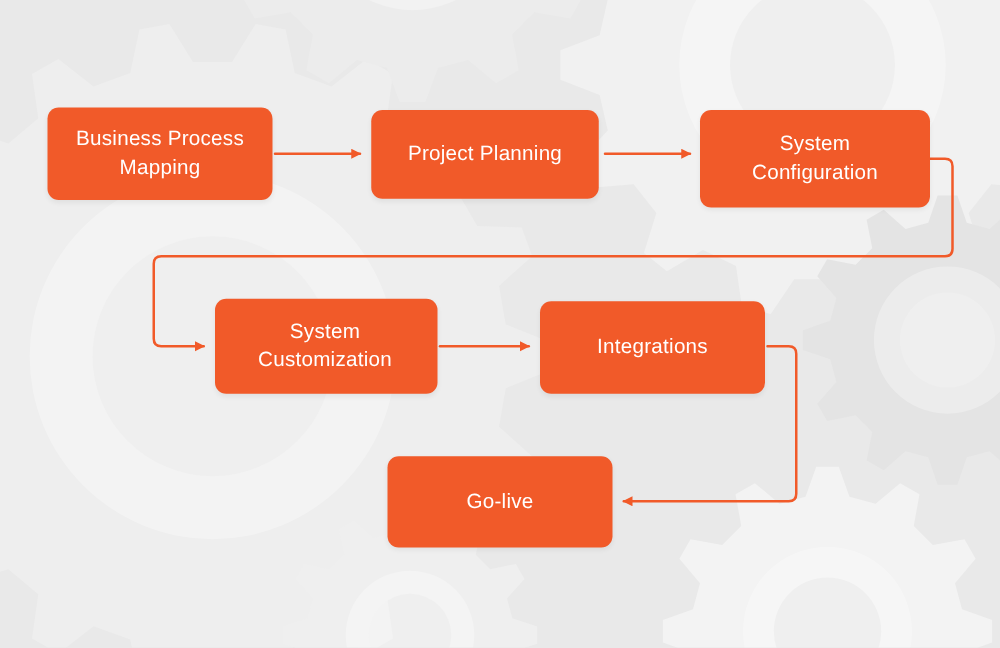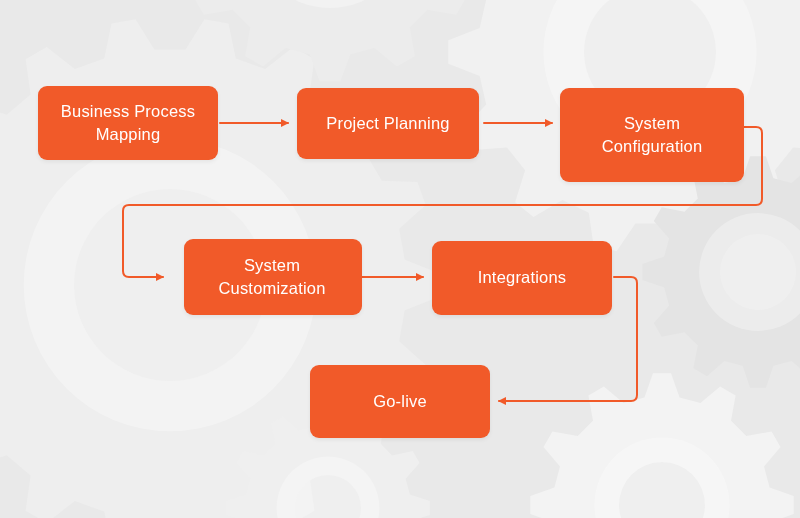--- a/index.html
+++ b/index.html
@@ -90,25 +90,25 @@
   </svg>
 
   <div class="node" style="left:38px;  top:86px;  width:180px; height:74px;text-align:center;">
     <span>Business Process Mapping</span>
   </div>
 
   <div class="node" style="left:297px; top:88px;  width:182px; height:71px;">
     <span>Project Planning</span>
   </div>
 
-  <div class="node" style="left:560px; top:88px;  width:184px; height:94px;">
+  <div class="node" style="left:560px; top:88px;  width:184px; height:78px;">
     <span>System Configuration</span>
   </div>
 
-  <div class="node" style="left:184px; top:239px; width:178px; height:76px;padding-left:12px;">
+  <div class="node" style="left:172px; top:239px; width:178px; height:76px;padding-left:12px;">
     <span>System Customization</span>
   </div>
 
   <div class="node" style="left:432px; top:241px; width:180px; height:74px;justify-content:center;">
     <span>Integrations</span>
   </div>
 
   <div class="node" style="left:310px; top:365px; width:180px; height:73px;text-align:right;">
     <span>Go-live</span>
   </div>

